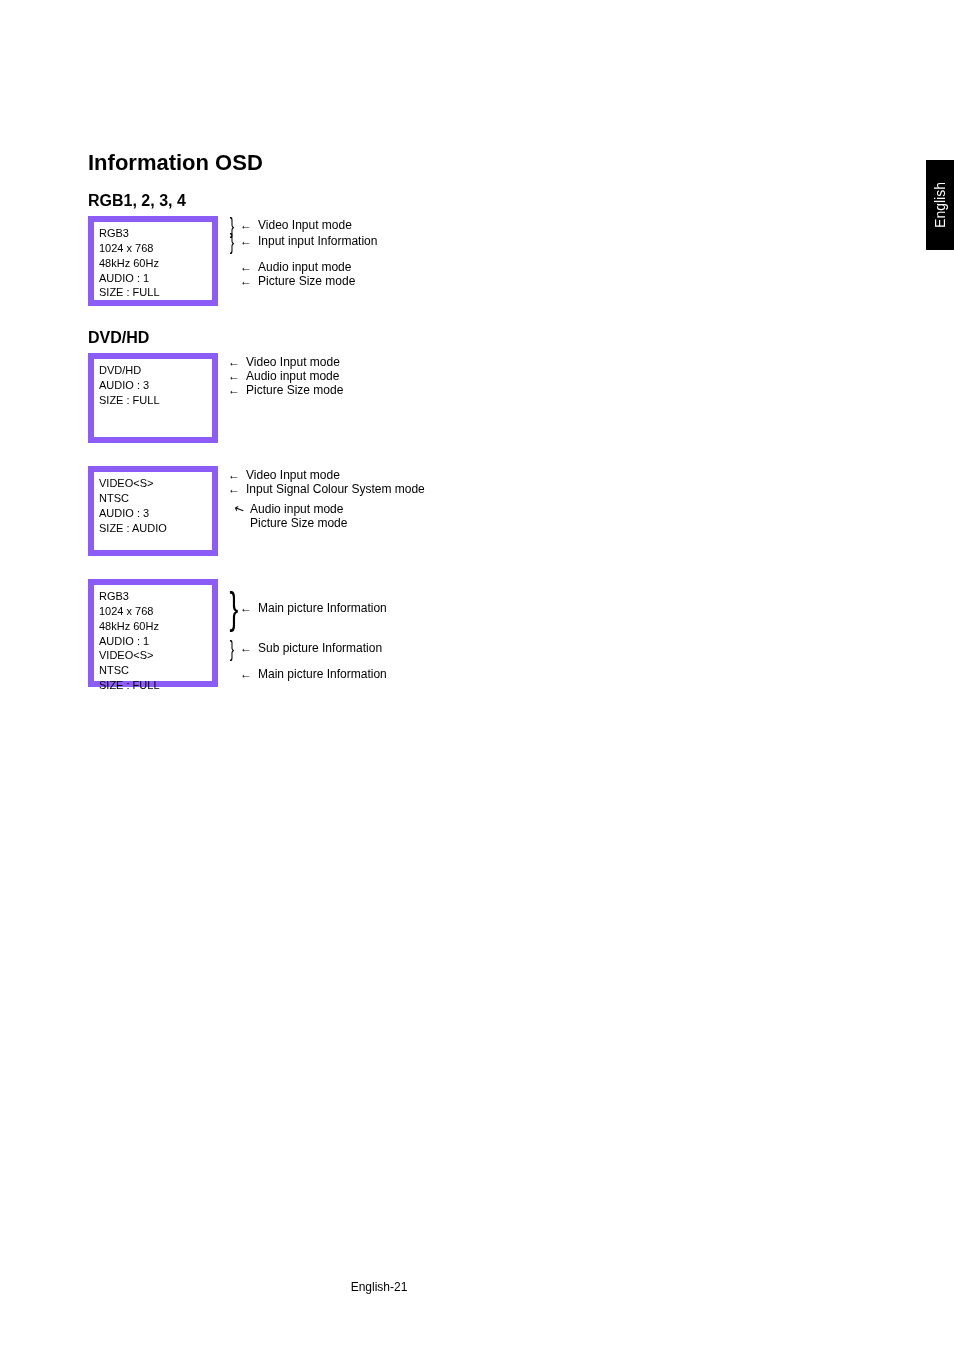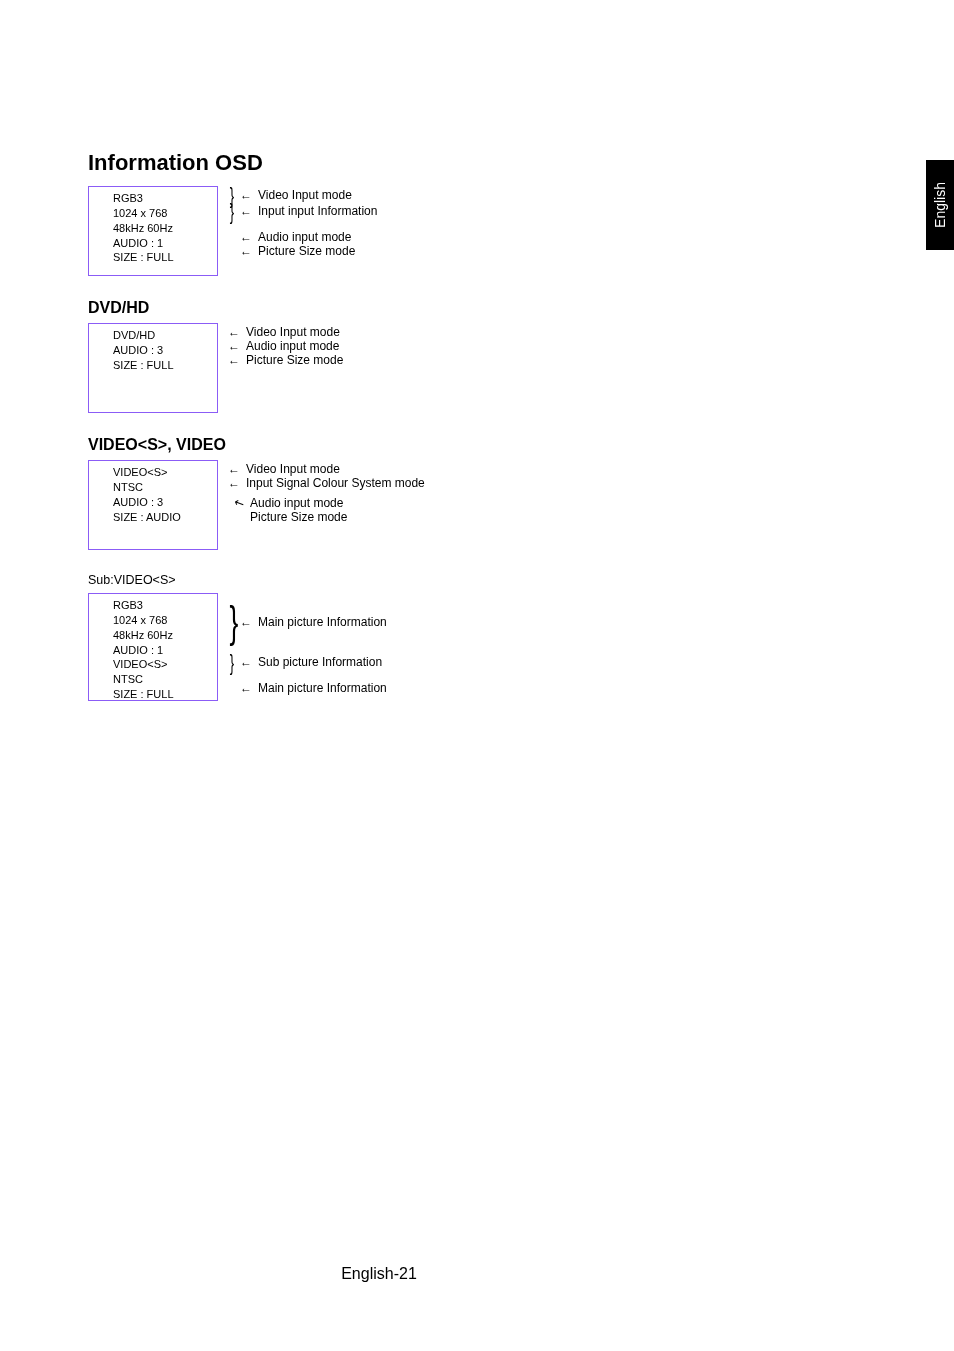--- a/index.html
+++ b/index.html
@@ -6,33 +6,33 @@
   html, body { width: 954px; height: 1351px; background: #fff; font-family: Arial, Helvetica, sans-serif; color: #000; }
   body { position: relative; }
 
   .page {
     position: absolute;
     left: 88px;
     top: 150px;
     width: 780px;
   }
 
-  h1.title { font-size: 22px; font-weight: bold; margin-bottom: 10px; }
+  h1.title { font-size: 22px; font-weight: bold; margin-bottom: 16px; }
   h2.section { font-size: 16px; font-weight: bold; margin-top: 10px; margin-bottom: 6px; }
   .subline { font-size: 12.5px; margin-bottom: 2px; }
 
   .block {
     position: relative;
     margin-bottom: 18px;
   }
 
   .osd-box {
-    border: 1px solid #8b5cf6;
+    border: 6px solid #8b5cf6;
     width: 130px;
-    padding: 4px 6px 4px 24px;
+    padding: 4px 6px 4px 5px;
     font-size: 11px;
     line-height: 1.35;
   }
   .osd-box .line { white-space: nowrap; }
 
   .callouts {
     position: absolute;
     left: 140px;
     top: 0;
     font-size: 12px;
@@ -74,38 +74,39 @@
     align-items: center;
     justify-content: center;
   }
   .side-tab span {
     transform: rotate(-90deg);
     white-space: nowrap;
   }
 
   .footer {
     position: absolute;
-    bottom: 68px;
+    bottom: 57px;
     left: 0;
     width: 758px;
     text-align: center;
-    font-size: 16px;
+    font-size: 12px;
   }
 </style>
 </head>
 <body>
 
 <div class="side-tab">
   <span>English</span>
 </div>
 
 <div class="page">
 
   <h1 class="title">Information OSD</h1>
 
+  <h2 class="section">RGB1, 2, 3, 4</h2>
   <div class="block" style="height:95px;">
     <div class="osd-box" style="height:90px;">
       <div class="line">RGB3</div>
       <div class="line">1024 x 768</div>
       <div class="line">48kHz  60Hz</div>
       <div class="line">AUDIO : 1</div>
       <div class="line">SIZE : FULL</div>
     </div>
     <div class="callouts">
       <div class="row" style="top:2px;">
@@ -147,21 +148,20 @@
         <span class="arrow">←</span>
         <span>Audio input mode</span>
       </div>
       <div class="row" style="top:30px;">
         <span class="arrow">←</span>
         <span>Picture Size mode</span>
       </div>
     </div>
   </div>
 
-  <h2 class="section">VIDEO&lt;S&gt;, VIDEO</h2>
   <div class="block" style="height:95px;">
     <div class="osd-box" style="height:90px;">
       <div class="line">VIDEO&lt;S&gt;</div>
       <div class="line">NTSC</div>
       <div class="line">AUDIO : 3</div>
       <div class="line">SIZE : AUDIO</div>
     </div>
     <div class="callouts">
       <div class="row" style="top:2px;">
         <span class="arrow">←</span>
@@ -175,21 +175,20 @@
         <span class="arrow" style="transform:rotate(-25deg); display:inline-block;">↖</span>
         <span>Audio input mode</span>
       </div>
       <div class="row" style="top:50px; left:6px;">
         <span class="arrow" style="visibility:hidden;">↖</span>
         <span>Picture Size mode</span>
       </div>
     </div>
   </div>
 
-  <div class="subline" style="margin-bottom:6px;">Sub:VIDEO&lt;S&gt;</div>
   <div class="block" style="height:110px;">
     <div class="osd-box" style="height:108px;">
       <div class="line">RGB3</div>
       <div class="line">1024 x 768</div>
       <div class="line">48kHz  60Hz</div>
       <div class="line">AUDIO : 1</div>
       <div class="line">VIDEO&lt;S&gt;</div>
       <div class="line">NTSC</div>
       <div class="line">SIZE : FULL</div>
     </div>

